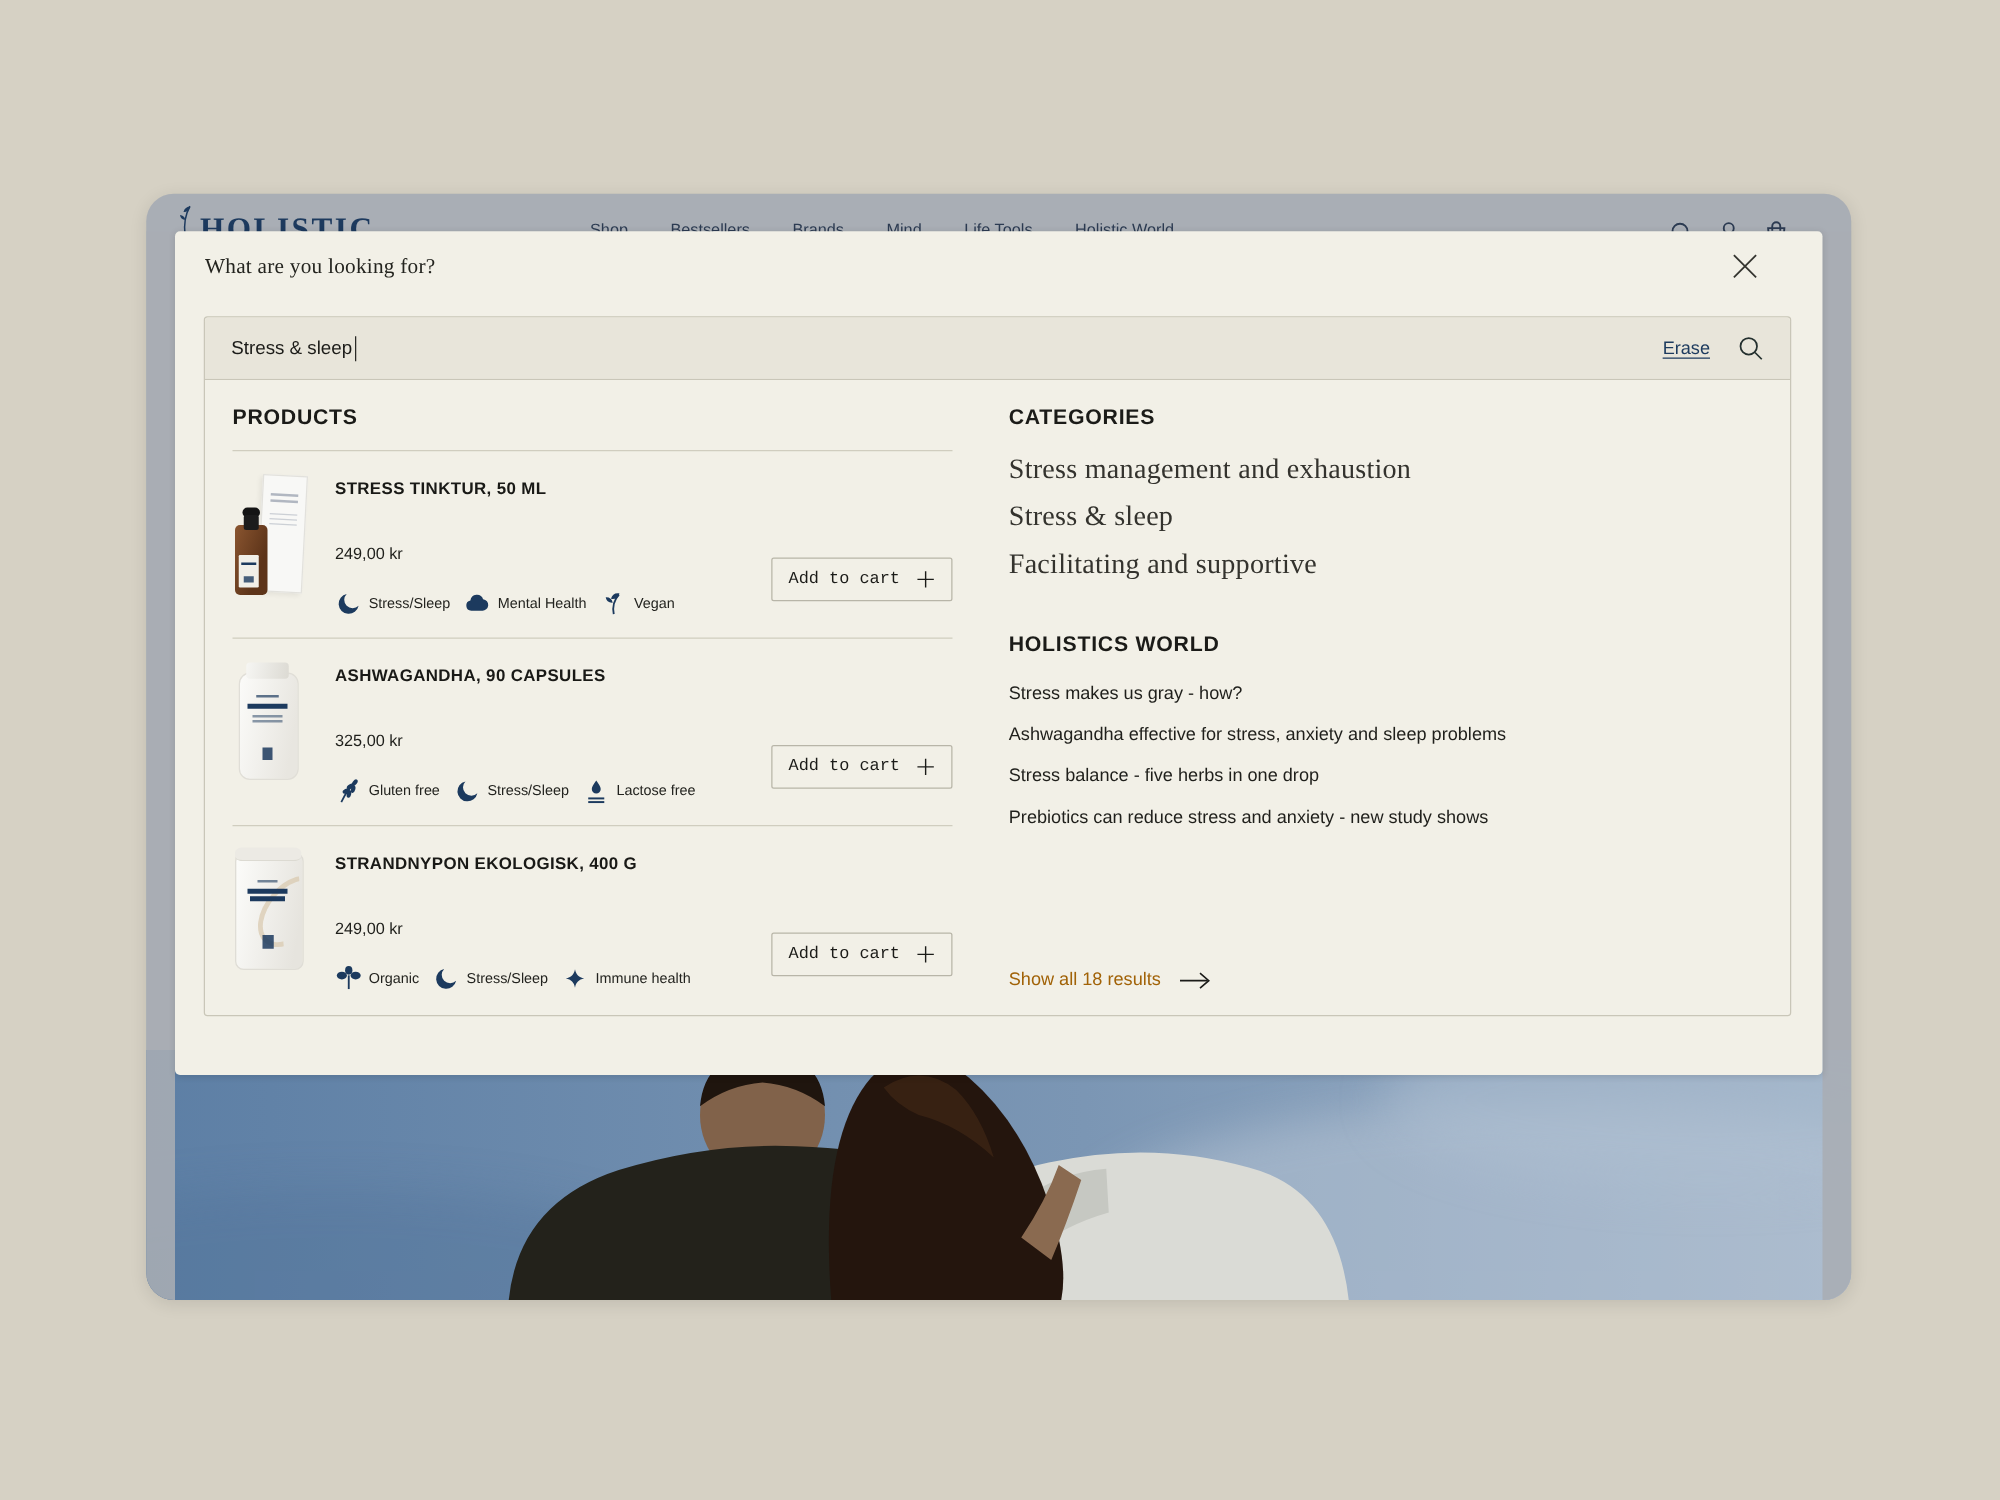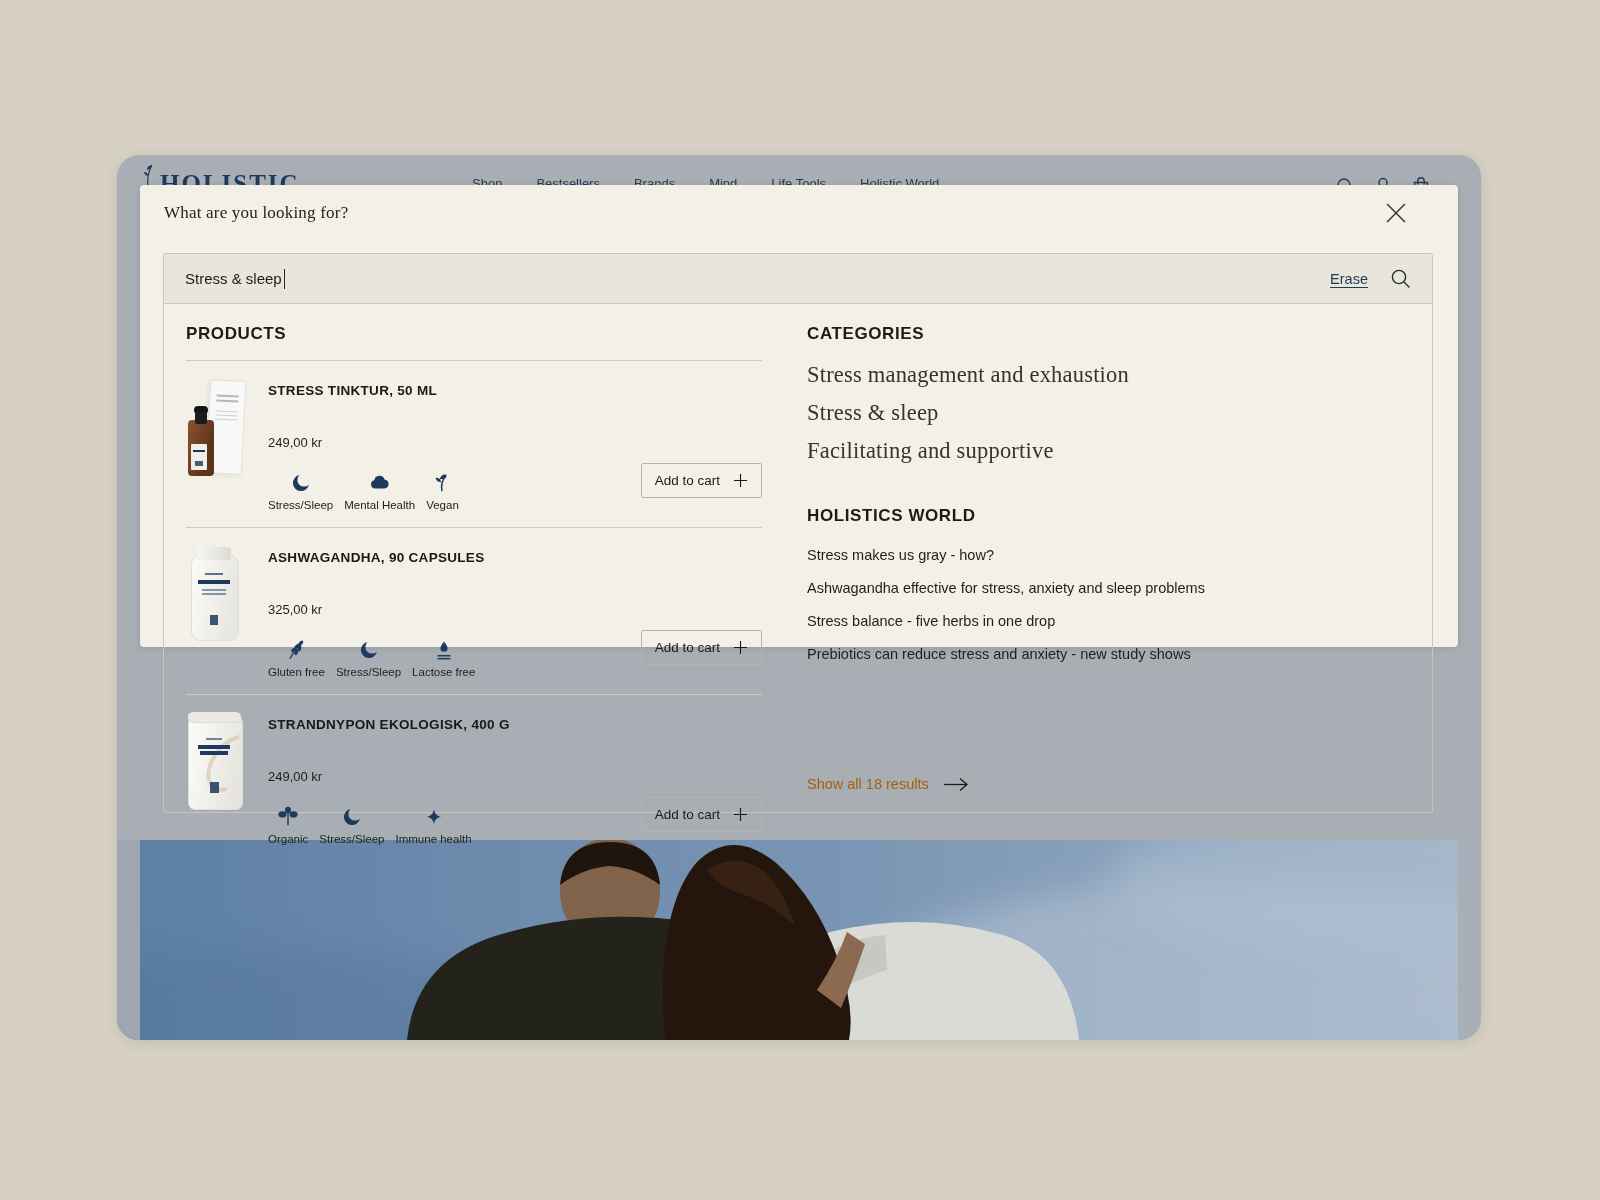--- a/index.html
+++ b/index.html
@@ -24,21 +24,21 @@
   .logo{position:absolute;left:23px;top:8px;display:flex;align-items:flex-start;gap:4px;color:#1d3a5e;}
   .logo-text{font-family:"Liberation Serif", serif;font-weight:700;font-size:25px;letter-spacing:2px;line-height:1;margin-top:8px;}
   .nav{position:absolute;left:355px;top:21px;display:flex;gap:34px;font-size:13px;color:#2c3b52;white-space:nowrap;}
   .hdr-icons{position:absolute;right:50px;top:21px;display:flex;gap:18px;align-items:flex-start;color:#2c3b52;}
   .hdr-icons svg{stroke:#2c3b52;fill:none;stroke-width:1.5;}
   
   .scrim{position:absolute;top:30px;bottom:0;width:23px;background:rgba(168,173,180,0.88);}
   .scrim.left{left:0;} .scrim.right{right:0;}
   
   .panel{
-    position:absolute;left:23px;right:23px;top:30px;height:462px;
+    position:absolute;left:23px;right:23px;top:30px;height:675px;
     background:#f2f0e7;border-radius:4px;
     box-shadow:0 1px 6px rgba(0,0,0,0.12);
   }
   .panel-title{
     position:absolute;left:24px;top:18px;
     font-family:"Liberation Serif", serif;font-size:17px;color:#24241f;letter-spacing:.2px;
   }
   .close-btn{position:absolute;right:52px;top:18px;width:20px;height:20px;cursor:pointer;background:none;border:none;padding:0;}
   .close-btn svg{stroke:#34342f;stroke-width:1.3;}
   .sbox{
@@ -59,30 +59,30 @@
   .sec-label{font-size:17px;font-weight:700;letter-spacing:.6px;color:#1b1b18;}
   
   .pcol{width:576px;margin-right:45px;display:flex;flex-direction:column;}
   .pcol .sec-label{margin-bottom:16px;}
   .product-row{display:flex;border-top:1px solid #d0cdbf;padding:15px 0 16px;}
   .thumb{width:58px;height:102px;margin-right:24px;flex:none;position:relative;}
   .pinfo{flex:1;padding-top:7px;min-width:0;}
   .pname{font-size:13.5px;font-weight:700;letter-spacing:.3px;color:#191916;margin-bottom:10px;}
   .pprice{font-size:13px;color:#1f1f1b;margin-top:37px;}
   .badges{display:flex;gap:11px;margin-top:22px;align-items:flex-end;}
-  .badge{display:flex;flex-direction:column;align-items:center;gap:5px;}
+  .badge{display:flex;flex-direction:row;align-items:center;gap:5px;}
   .badge svg{width:22px;height:22px;display:block;}
   .badge .bi-fill{fill:#1c3a5e;}
   .badge .bi-stroke{stroke:#1c3a5e;fill:none;}
   .badge-label{font-size:11.5px;color:#23231f;white-space:nowrap;}
   .addwrap{display:flex;align-items:flex-end;padding-bottom:13px;}
   .add-btn{
     display:flex;align-items:center;gap:13px;
     border:1px solid #b8b5a8;border-radius:2px;background:transparent;
-    padding:9px 13px;font-family:Liberation Sans, sans-serif;
+    padding:9px 13px;font-family:Liberation Mono, monospace;
     font-size:13.5px;color:#1b1b18;cursor:pointer;white-space:nowrap;
   }
   .add-btn svg{stroke:#1b1b18;stroke-width:1.2;display:block;}
   
   .scol{flex:1;display:flex;flex-direction:column;min-width:0;}
   .scol .sec-label{margin-bottom:12px;}
   .cat-item{
     font-family:"Liberation Serif", serif;font-size:22.5px;color:#34332e;
     padding:6px 0;cursor:pointer;letter-spacing:.2px;
   }

